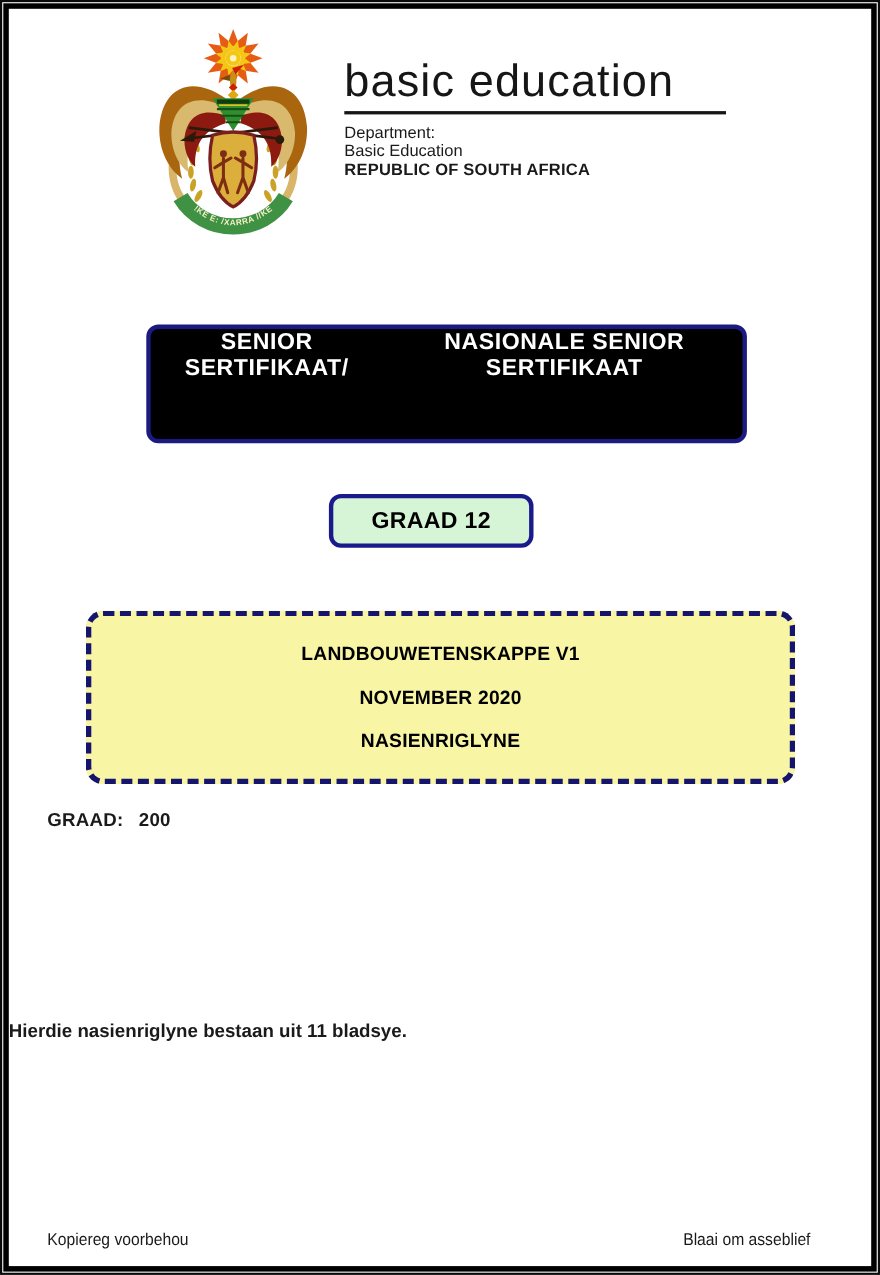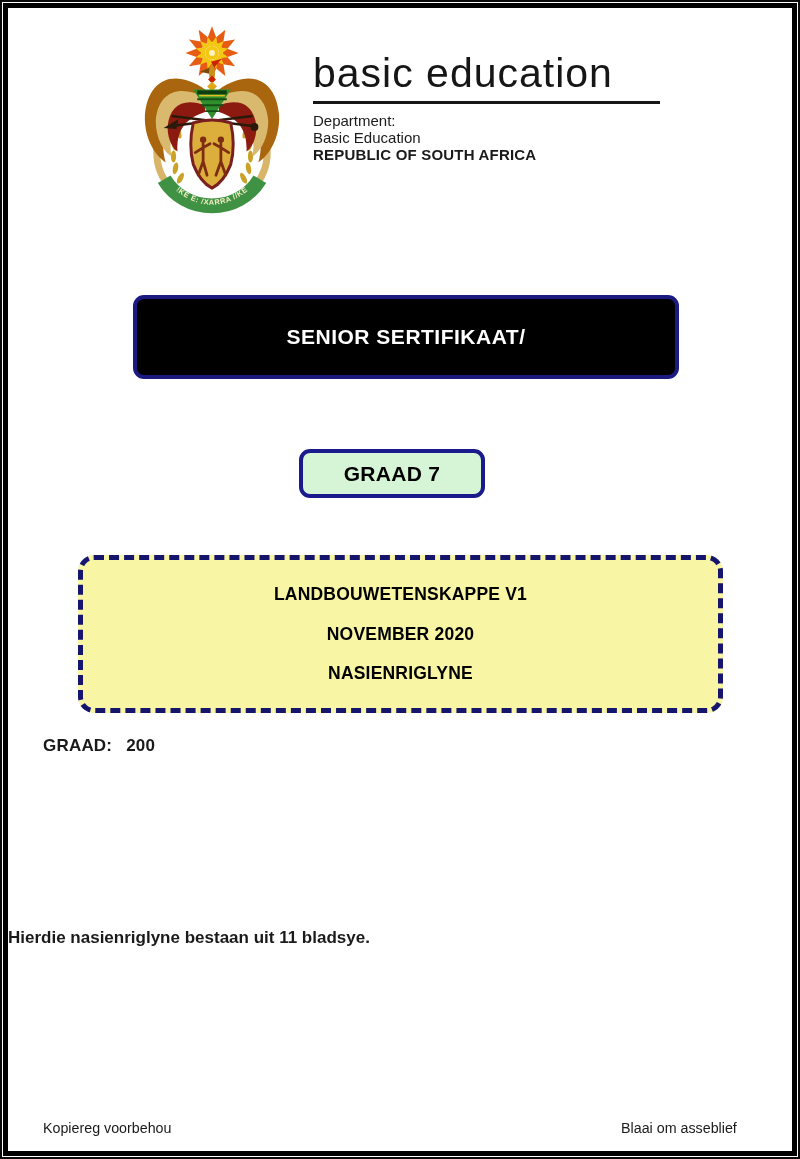--- a/index.html
+++ b/index.html
@@ -15,23 +15,23 @@
   }
   
   .emblem{position:absolute;left:130px;top:18px;width:148px;height:188px;}
   .dept-block{position:absolute;left:305px;top:44px;width:380px;}
   .wordmark{font-size:41px;font-weight:400;letter-spacing:1px;line-height:1.05;color:#161616;}
   .wordmark-rule{height:3px;background:#161616;width:347px;margin-top:6px;}
   .dept-lines{margin-top:9px;font-size:15px;line-height:1.12;}
   .dept-lines .b{font-weight:bold;letter-spacing:.2px;}
   
   .banner{
-    position:absolute;left:125px;top:287px;width:546px;height:84px;box-sizing:border-box;
+    position:absolute;left:125px;top:287px;width:546px;height:108px;box-sizing:border-box;
     background:var(--banner-bg,#000);border:4px solid var(--banner-border,#1a1a80);border-radius:11px;
-    display:flex;flex-direction:row;align-items:center;justify-content:center;gap:3px;
+    display:flex;flex-direction:row;justify-content:center;gap:3px;
     color:#fff;font-weight:bold;font-size:21px;letter-spacing:.5px;text-align:center;
   }
   
   .grade{
     position:absolute;left:291px;top:441px;width:186px;height:49px;box-sizing:border-box;
     background:var(--grade-bg,#d6f5d6);border:4px solid var(--grade-border,#1a1a8c);border-radius:11px;
     display:flex;align-items:center;justify-content:center;
     font-weight:bold;font-size:21px;color:#000;letter-spacing:.3px;
   }
   
@@ -161,24 +161,25 @@
       <div class="wordmark-rule"></div>
       <div class="dept-lines">
         <div>Department:</div>
         <div>Basic Education</div>
         <div class="b">REPUBLIC OF SOUTH AFRICA</div>
       </div>
     </div>
 
     <div class="banner">
       <div>SENIOR SERTIFIKAAT/</div>
+      <div>NASIONALE SENIOR SERTIFIKAAT</div>
     </div>
 
     <div class="grade">
-      <span>GRAAD 7</span>
+      <span>GRAAD 12</span>
     </div>
 
     <div class="subject">
       <div>LANDBOUWETENSKAPPE V1</div>
       <div>NOVEMBER 2020</div>
       <div>NASIENRIGLYNE</div>
     </div>
 
     <div class="marks">
       <span>GRAAD:</span><span class="val">200</span>

